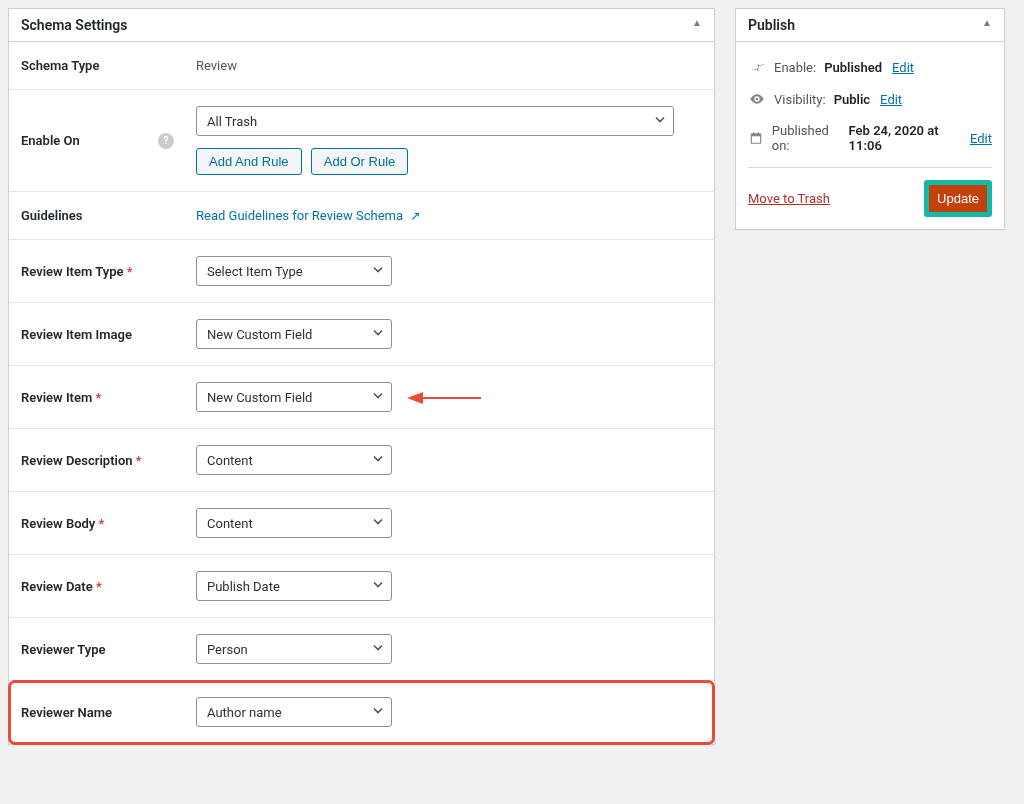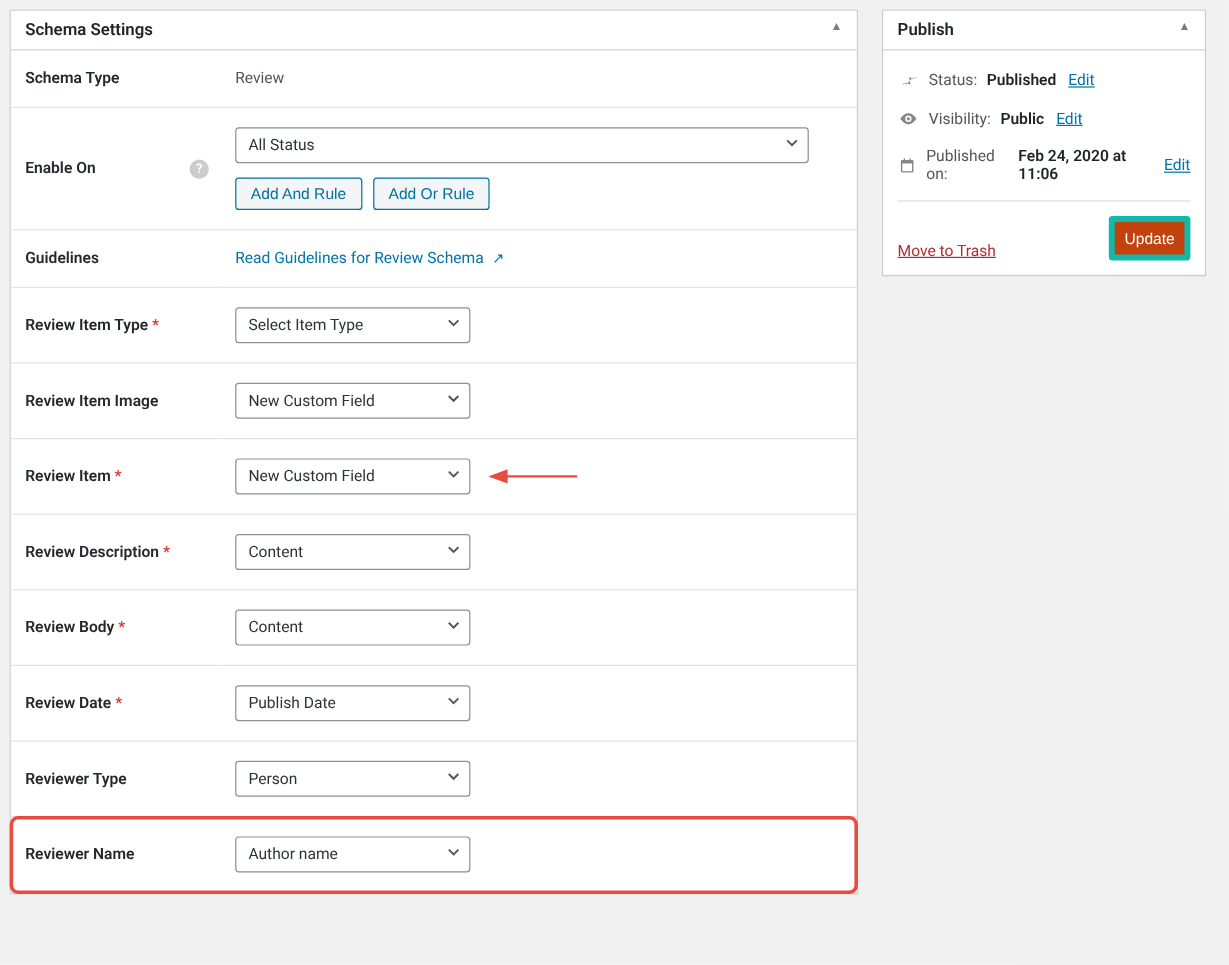--- a/index.html
+++ b/index.html
@@ -138,21 +138,21 @@
   .pub-icon { width:18px; display:inline-flex; justify-content:center; color:#82878c; }
   .pub-strong { font-weight:600; color:#1d2327; }
   .pub-edit { color:#0073aa; text-decoration:underline; cursor:pointer; margin-left:2px; }
 
   .pub-actions {
     border-top: 1px solid #dcdcde;
     margin-top: 6px;
     padding-top: 12px;
     display:flex;
     justify-content:space-between;
-    align-items:flex-end;
+    align-items:center;
   }
   .trash-link { color:#b32d2e; text-decoration:underline; cursor:pointer; font-size:13px; }
   .btn-primary {
     background:#c2410c;
     border:5px solid #14b8a6;
     color:#fff;
     padding:6px 8px;
     border-radius:3px;
     font-size:13px;
     cursor:pointer;
@@ -182,21 +182,21 @@
 
         <tr>
           <td class="label-cell">
             <span>Enable On</span>
             <span class="help-icon">?</span>
           </td>
           <td class="value-cell">
             <div class="enable-stack">
               <div class="select-wrap w-wide">
                 <div class="faux-select">
-                  <span>All Status</span>
+                  <span>All Trash</span>
                   <span class="chev"><svg viewBox="0 0 12 12">
                           <path d="M2 4l4 4 4-4" fill="none" stroke="#555" stroke-width="1.6"></path>
                         </svg></span>
                 </div>
               </div>
               <div>
                 <button class="btn-outline">Add And Rule</button>
                 <button class="btn-outline">Add Or Rule</button>
               </div>
             </div>
@@ -359,21 +359,21 @@
         <span class="toggle-arrow">▲</span>
       </div>
       <div class="pub-body">
 
         <div class="pub-line">
           <span class="pub-icon">
             <svg width="14" height="14" viewBox="0 0 24 24" fill="#82878c">
                 <path d="M14 4l-1 6 4 4-6 1-3 5-1-1 5-3 1-6-4-4 6-1 3-5 1 1z" transform="rotate(35 12 12)"></path>
               </svg>
           </span>
-          <span>Status:</span>
+          <span>Enable:</span>
           <span class="pub-strong">Published</span>
           <a class="pub-edit">Edit</a>
         </div>
 
         <div class="pub-line">
           <span class="pub-icon">
             <svg width="16" height="16" viewBox="0 0 24 24" fill="#82878c">
                 <path d="M12 5C6 5 2 12 2 12s4 7 10 7 10-7 10-7-4-7-10-7zm0 11a4 4 0 110-8 4 4 0 010 8zm0-6a2 2 0 100 4 2 2 0 000-4z"></path>
               </svg>
           </span>

